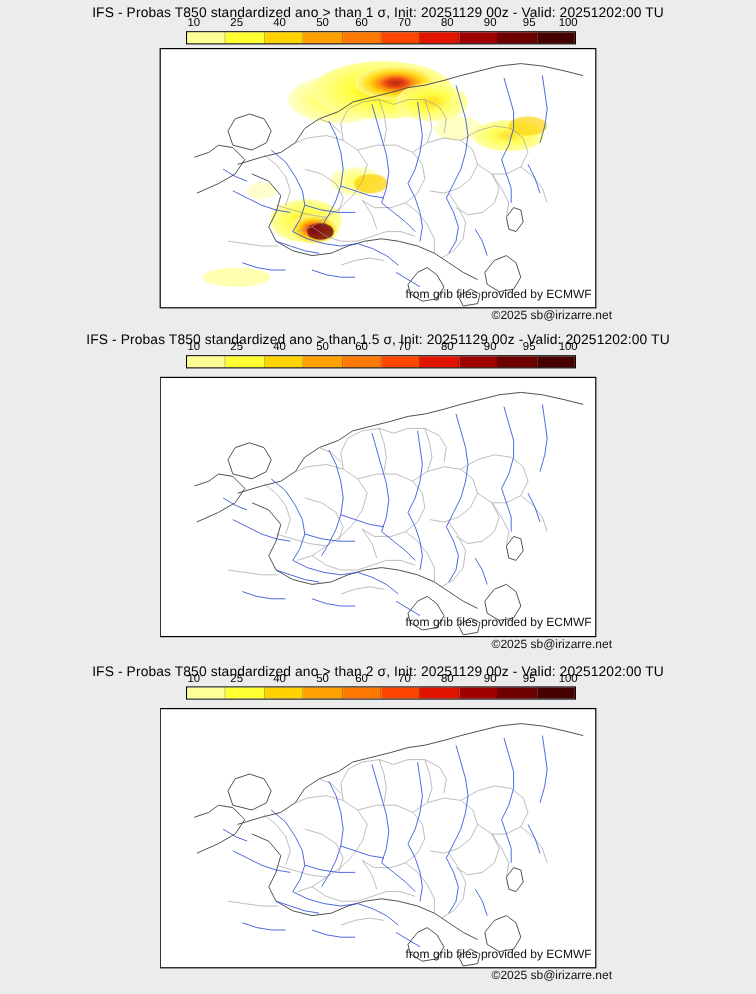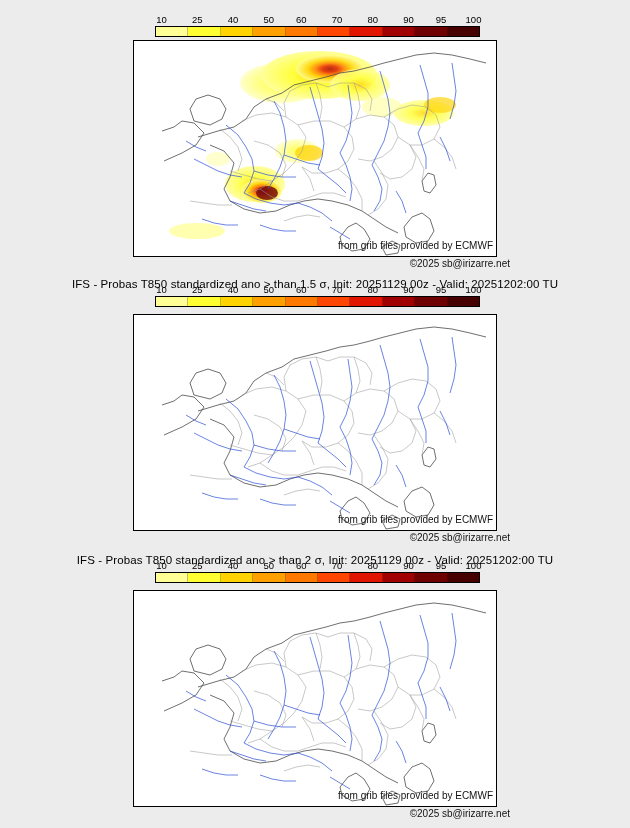--- a/index.html
+++ b/index.html
@@ -104,20 +104,21 @@
   .panel2 .map-frame, .panel3 .map-frame { top: 38px; }
   .panel2 .colorbar-wrap, .panel3 .colorbar-wrap { top: 12px; }
   .panel2 .credit-ecmwf, .panel3 .credit-ecmwf { top: 238px; }
   .panel2 .credit-site, .panel3 .credit-site { top: 256px; }
   .panel2 .panel-title, .panel3 .panel-title { padding-top: 1px; }
 </style>
 </head>
 <body>
 
 <div class="panel panel1">
+  <div class="panel-title">IFS - Probas T850  standardized ano &gt; than 1 σ, Init: 20251129 00z - Valid: 20251202:00 TU</div>
 
   <div class="colorbar-wrap">
     <div class="cb-labels">
       <span class="cb-label" style="left:2%">10</span>
       <span class="cb-label" style="left:13%">25</span>
       <span class="cb-label" style="left:24%">40</span>
       <span class="cb-label" style="left:35%">50</span>
       <span class="cb-label" style="left:45%">60</span>
       <span class="cb-label" style="left:56%">70</span>
       <span class="cb-label" style="left:67%">80</span>

